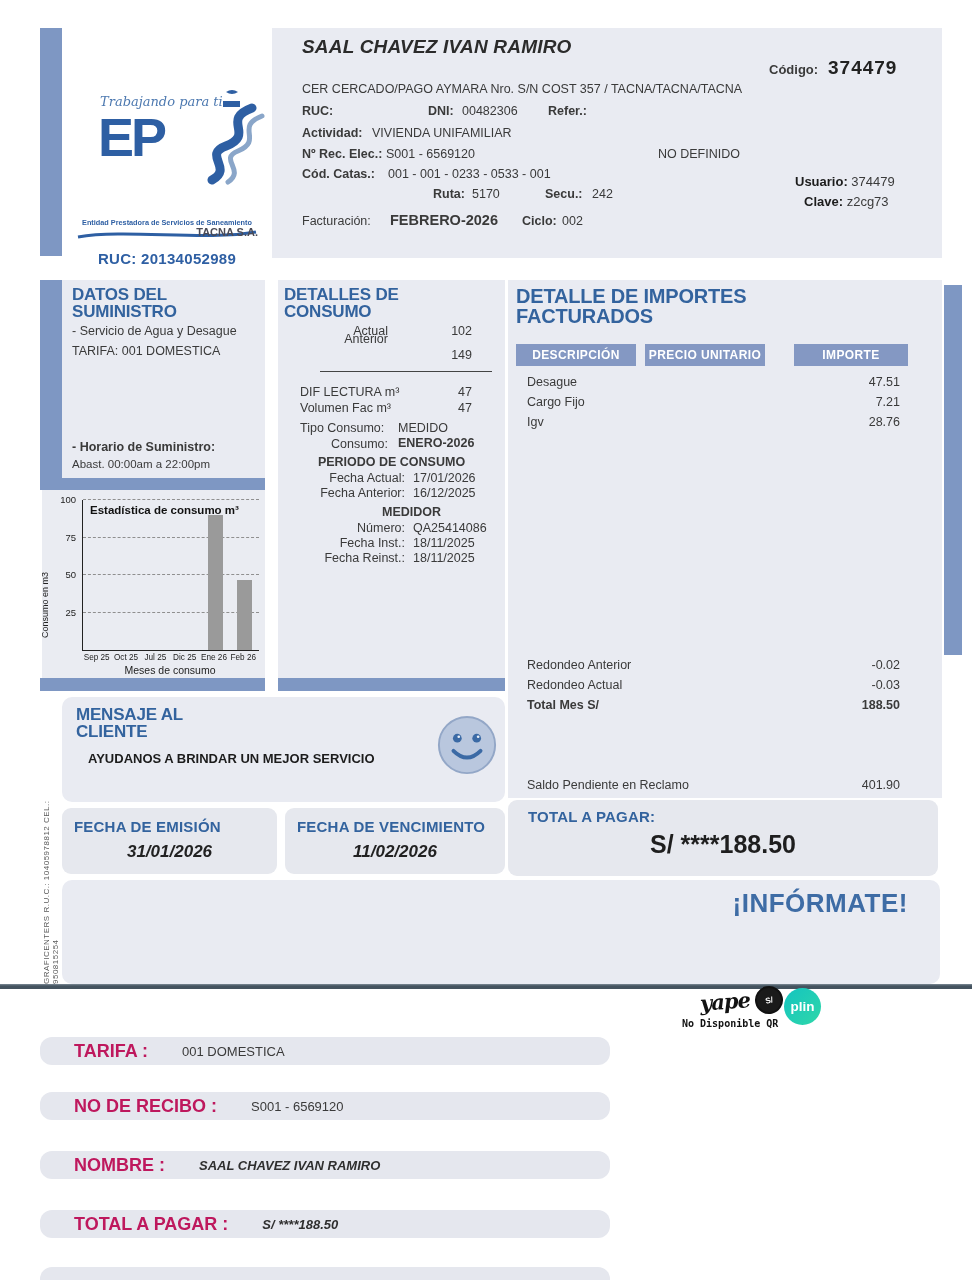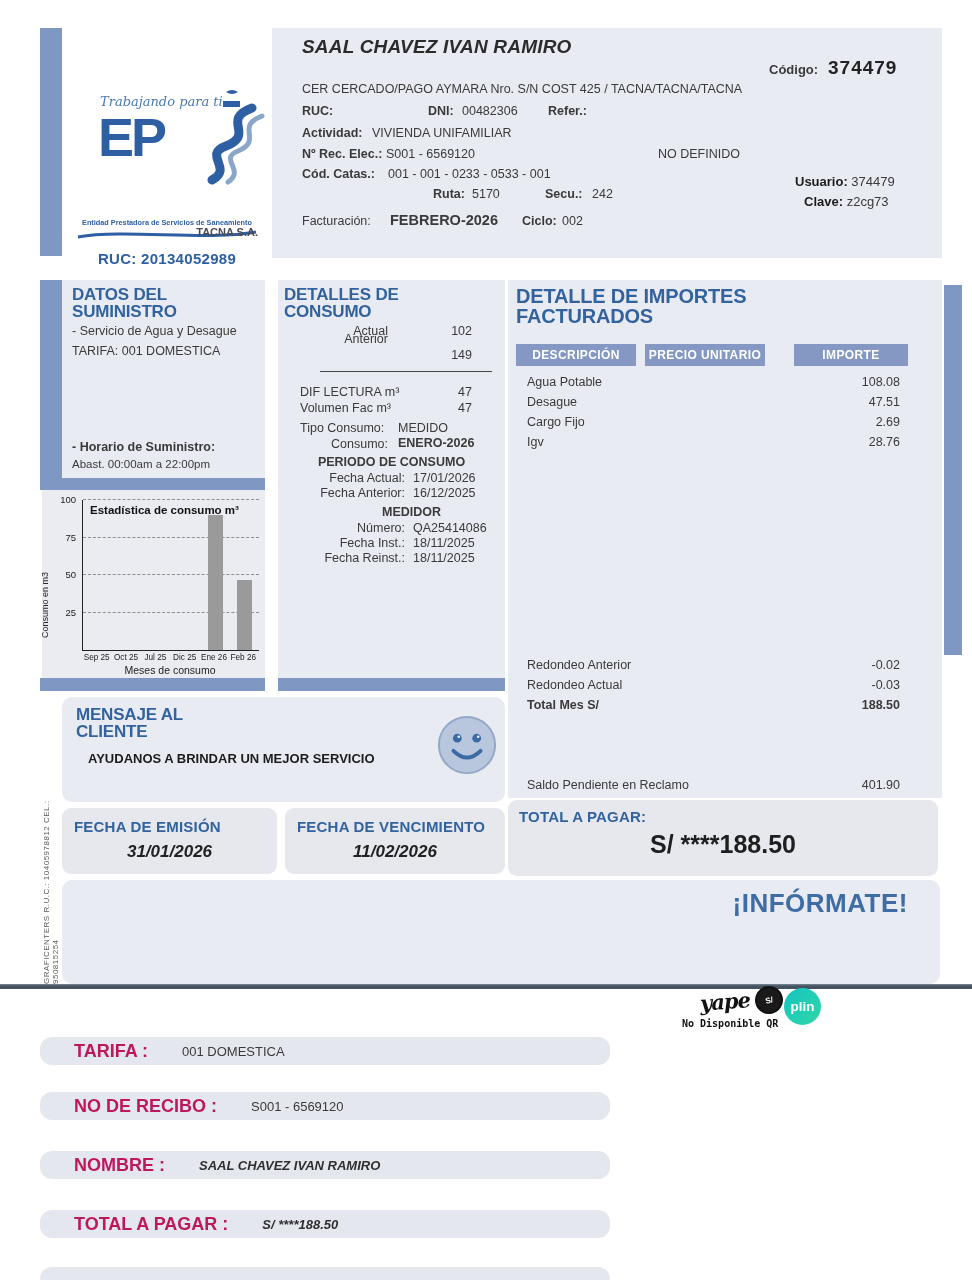--- a/index.html
+++ b/index.html
@@ -97,21 +97,21 @@
       <path d="M2 9 C50 1, 130 13, 180 4" fill="none" stroke="#2e5fa3" stroke-width="3"></path>
     </svg>
     <div class="abs logo-tacna right" style="left:96px;top:198px;width:100px;">TACNA S.A.</div>
     <div class="abs logo-ruc center" style="left:12px;top:222px;width:186px;">RUC: 20134052989</div>
   </div>
 
   <div class="panel" style="left:272px;top:28px;width:670px;height:230px;"></div>
   <div class="abs cust-name" style="left:302px;top:36px;">SAAL CHAVEZ IVAN RAMIRO</div>
   <div class="r lbl" style="left:769px;top:62px;font-size:13px;">Código:</div>
   <div class="abs big-code" style="left:828px;top:57px;">374479</div>
-  <div class="abs addr" style="left:302px;top:82px;">CER CERCADO/PAGO AYMARA Nro. S/N COST 425 / TACNA/TACNA/TACNA</div>
+  <div class="abs addr" style="left:302px;top:82px;">CER CERCADO/PAGO AYMARA Nro. S/N COST 357 / TACNA/TACNA/TACNA</div>
 
   <div class="r lbl" style="left:302px;top:104px;">RUC:</div>
   <div class="r lbl" style="left:428px;top:104px;">DNI:</div>
   <div class="r val" style="left:462px;top:104px;">00482306</div>
   <div class="r lbl" style="left:548px;top:104px;">Refer.:</div>
 
   <div class="r lbl" style="left:302px;top:126px;">Actividad:</div>
   <div class="r val" style="left:372px;top:126px;">VIVIENDA UNIFAMILIAR</div>
 
   <div class="r lbl" style="left:302px;top:147px;">Nº Rec. Elec.:</div>
@@ -201,30 +201,26 @@
   <div class="r right" style="left:288px;top:551px;width:117px;">Fecha Reinst.:</div>
   <div class="r" style="left:413px;top:551px;">18/11/2025</div>
 
   <div class="panel" style="left:508px;top:280px;width:434px;height:518px;"></div>
   <div class="abs sec-title" style="left:516px;top:286px;width:300px;font-size:20px;">DETALLE DE IMPORTES FACTURADOS</div>
   <div class="hdr-box" style="left:516px;top:344px;width:120px;">DESCRIPCIÓN</div>
   <div class="hdr-box" style="left:645px;top:344px;width:120px;">PRECIO UNITARIO</div>
   <div class="hdr-box" style="left:794px;top:344px;width:114px;">IMPORTE</div>
   <div class="imp-rows" style="left:516px;top:372px;width:390px;">
       <div class="imp-row">
-        <span>Agua Potable</span>
-        <span>108.08</span>
-      </div>
-      <div class="imp-row">
         <span>Desague</span>
         <span>47.51</span>
       </div>
       <div class="imp-row">
         <span>Cargo Fijo</span>
-        <span>2.69</span>
+        <span>7.21</span>
       </div>
       <div class="imp-row">
         <span>Igv</span>
         <span>28.76</span>
       </div>
     </div>
 
   <div class="r" style="left:527px;top:658px;">Redondeo Anterior</div>
   <div class="r right" style="left:806px;top:658px;width:94px;">-0.02</div>
   <div class="r" style="left:527px;top:678px;">Redondeo Actual</div>
@@ -248,21 +244,21 @@
 
   <div class="date-box" style="left:62px;top:808px;width:215px;height:66px;">
     <div class="abs date-lbl" style="left:12px;top:10px;">FECHA DE EMISIÓN</div>
     <div class="abs date-val center" style="left:0;top:34px;width:100%;">31/01/2026</div>
   </div>
   <div class="date-box" style="left:285px;top:808px;width:220px;height:66px;">
     <div class="abs date-lbl" style="left:12px;top:10px;">FECHA DE VENCIMIENTO</div>
     <div class="abs date-val center" style="left:0;top:34px;width:100%;">11/02/2026</div>
   </div>
   <div class="date-box" style="left:508px;top:800px;width:430px;height:76px;">
-    <div class="abs date-lbl" style="left:11px;top:8px;">TOTAL A PAGAR:</div>
+    <div class="abs date-lbl" style="left:20px;top:8px;">TOTAL A PAGAR:</div>
     <div class="abs center" style="left:0;top:30px;width:100%;font-size:25px;font-weight:bold;color:#1e1e1e;">S/ ****188.50</div>
   </div>
 
   <div class="panel" style="left:62px;top:880px;width:878px;height:104px;border-radius:10px;"></div>
   <div class="abs informate right" style="left:640px;top:888px;width:268px;">¡INFÓRMATE!</div>
   <div class="vertical-credit" style="left:42px;top:770px;height:214px;">GRAFICENTERS   R.U.C.: 10405978812 CEL.: 950815254</div>
 
   <div class="separator" style="top:984px;"></div>
 
   <div class="abs yape-text" style="left:700px;top:989px;">yape</div>

